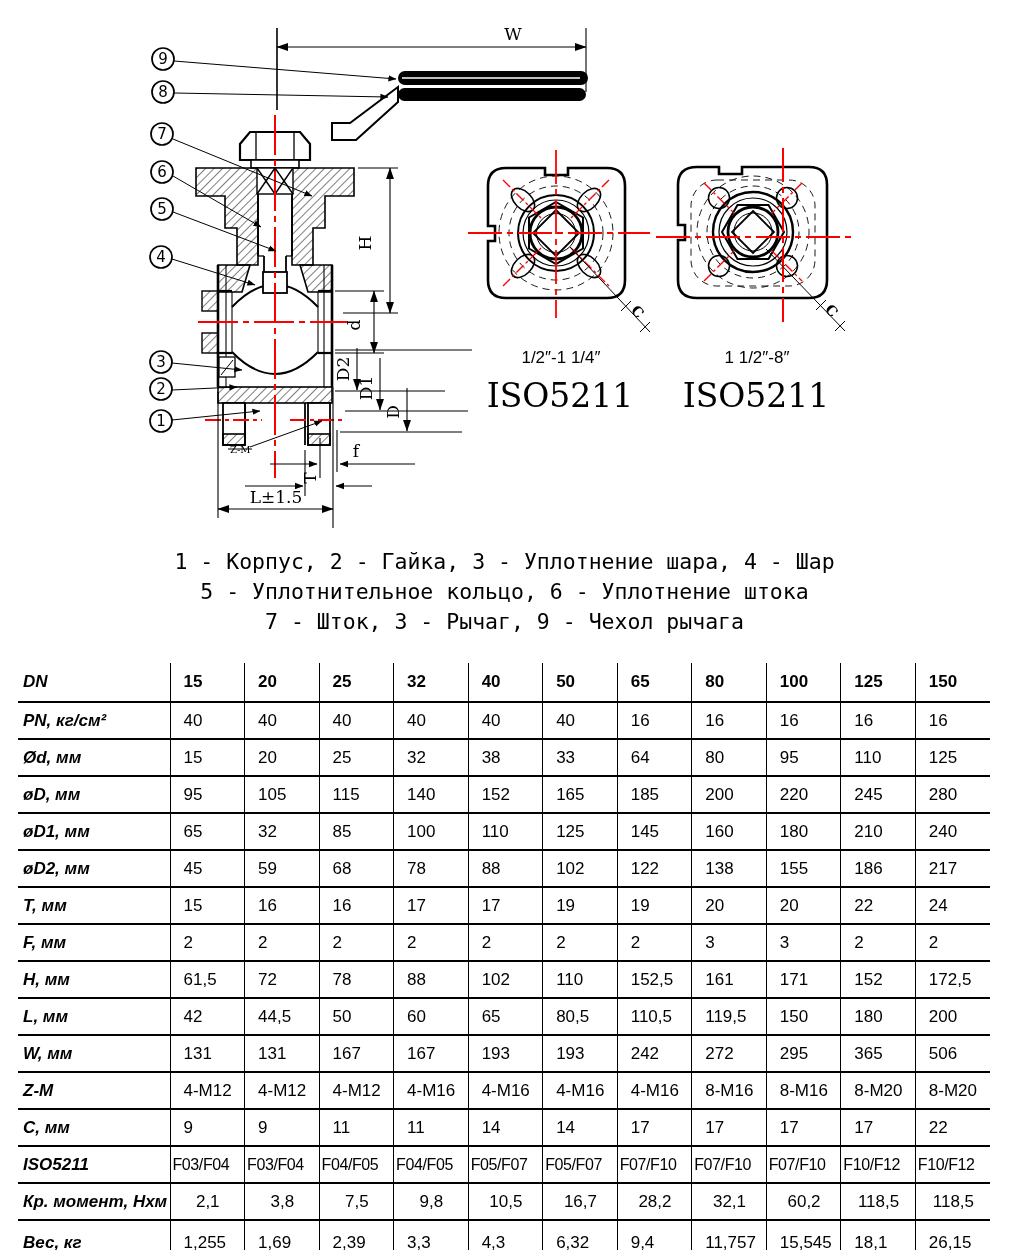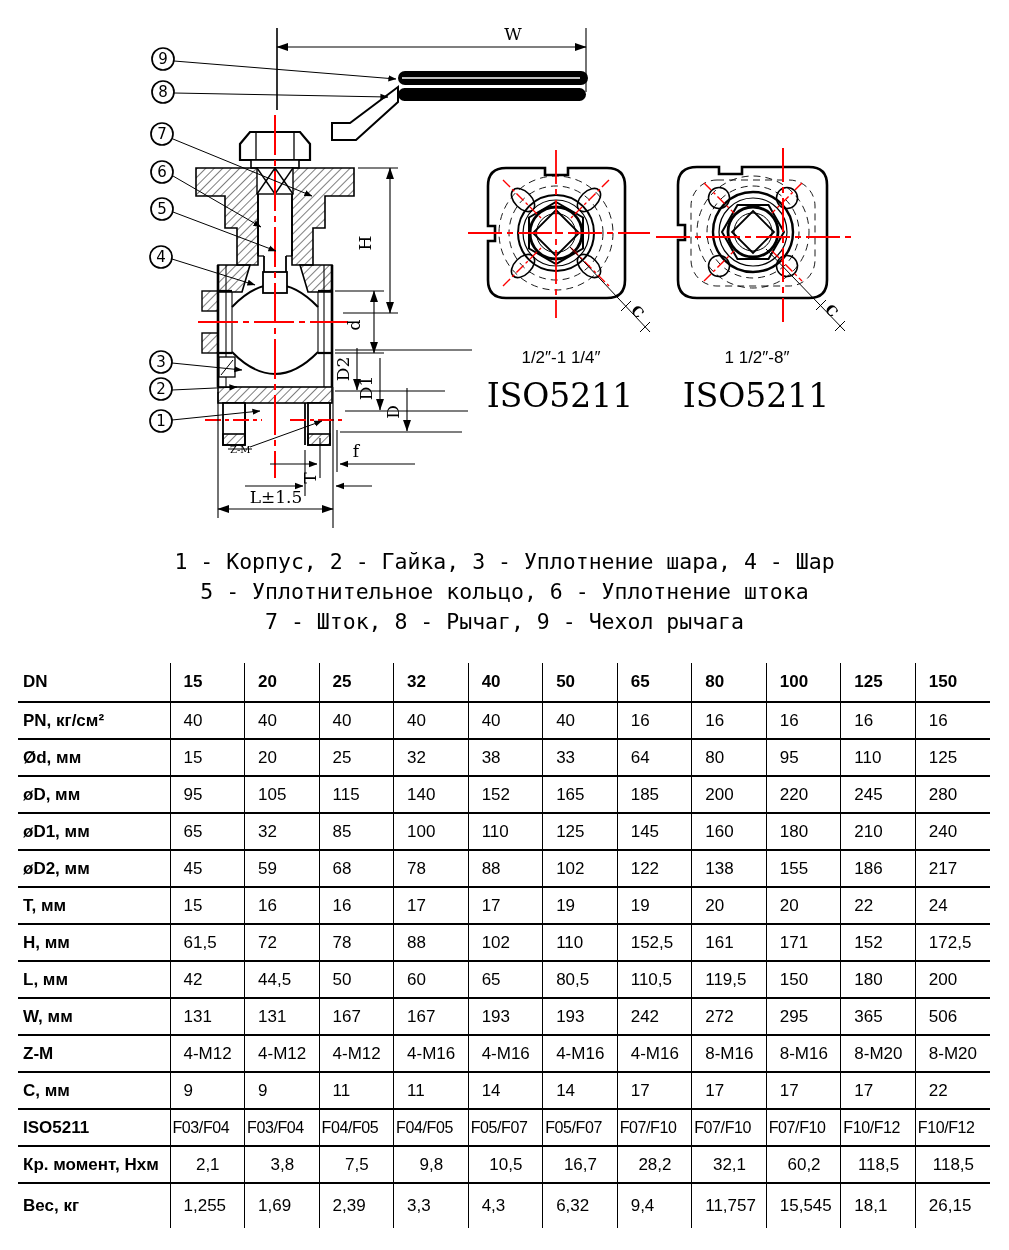--- a/index.html
+++ b/index.html
@@ -6,21 +6,21 @@
   #page{position:relative;width:1009px;height:1250px;background:#fff;overflow:hidden;
         font-family:"Liberation Sans",sans-serif;color:#000;}
   #drawing{position:absolute;left:0;top:0;}
   .legend{position:absolute;top:547px;left:0;width:1009px;text-align:center;
           font-family:"DejaVu Sans Mono",monospace;font-size:21.5px;line-height:30px;color:#000;}
   table.spec{position:absolute;left:18px;top:663px;width:972px;border-collapse:collapse;
              table-layout:fixed;font-family:"Liberation Sans",sans-serif;}
   table.spec td{height:35px;border-bottom:2px solid #000;font-size:17px;
                 padding:0 1px 0 13px;vertical-align:middle;white-space:nowrap;overflow:hidden;}
   table.spec td + td{border-left:1.5px solid #000;}
-  table.spec td.lbl{font-weight:bold;padding-left:5px;}
+  table.spec td.lbl{font-weight:bold;padding-left:5px;font-style:italic;}
   tr.r-head td{height:38px;font-weight:bold;}
   tr.r-compact td{font-size:16px;padding-left:2px;letter-spacing:-0.4px;}
   tr.r-compact td.lbl{font-size:17px;padding-left:5px;letter-spacing:0;}
   tr.r-center td{text-align:center;padding-left:2px;}
   tr.r-center td.lbl{text-align:left;padding-left:5px;white-space:normal;line-height:21px;margin-left:14px;}
   table.spec tr:last-child td{border-bottom:none;height:44px;}
   
   .dimtxt{font-family:"DejaVu Serif",serif;font-size:17px;fill:#000;}
   .dimsm{font-family:"DejaVu Serif",serif;font-size:10px;fill:#000;}
   .callout{font-family:"DejaVu Sans",sans-serif;font-size:15px;fill:#000;}
@@ -306,21 +306,21 @@
       <text class="fsize" x="561" y="363" text-anchor="middle">1/2″-1 1/4″</text>
       <text class="fiso" x="560" y="407" text-anchor="middle">ISO5211</text>
       <text class="fsize" x="757" y="363" text-anchor="middle">1 1/2″-8″</text>
       <text class="fiso" x="756" y="407" text-anchor="middle">ISO5211</text>
     </g>
   </svg>
 
   <div class="legend">
     <div>1 - Корпус, 2 - Гайка, 3 - Уплотнение шара, 4 - Шар</div>
     <div>5 - Уплотнительное кольцо, 6 - Уплотнение штока</div>
-    <div>7 - Шток, 8 - Рычаг, 9 - Чехол рычага</div>
+    <div>7 - Шток, 3 - Рычаг, 9 - Чехол рычага</div>
   </div>
 
   <table class="spec">
     <colgroup>
       <col style="width:152px">
       <col>
         <col>
         <col>
         <col>
         <col>
@@ -422,20 +422,34 @@
           <td>16</td>
           <td>16</td>
           <td>17</td>
           <td>17</td>
           <td>19</td>
           <td>19</td>
           <td>20</td>
           <td>20</td>
           <td>22</td>
           <td>24</td>
+        </tr>
+        <tr>
+          <td class="lbl">F, мм</td>
+          <td>2</td>
+          <td>2</td>
+          <td>2</td>
+          <td>2</td>
+          <td>2</td>
+          <td>2</td>
+          <td>2</td>
+          <td>3</td>
+          <td>3</td>
+          <td>2</td>
+          <td>2</td>
         </tr>
         <tr>
           <td class="lbl">H, мм</td>
           <td>61,5</td>
           <td>72</td>
           <td>78</td>
           <td>88</td>
           <td>102</td>
           <td>110</td>
           <td>152,5</td>

